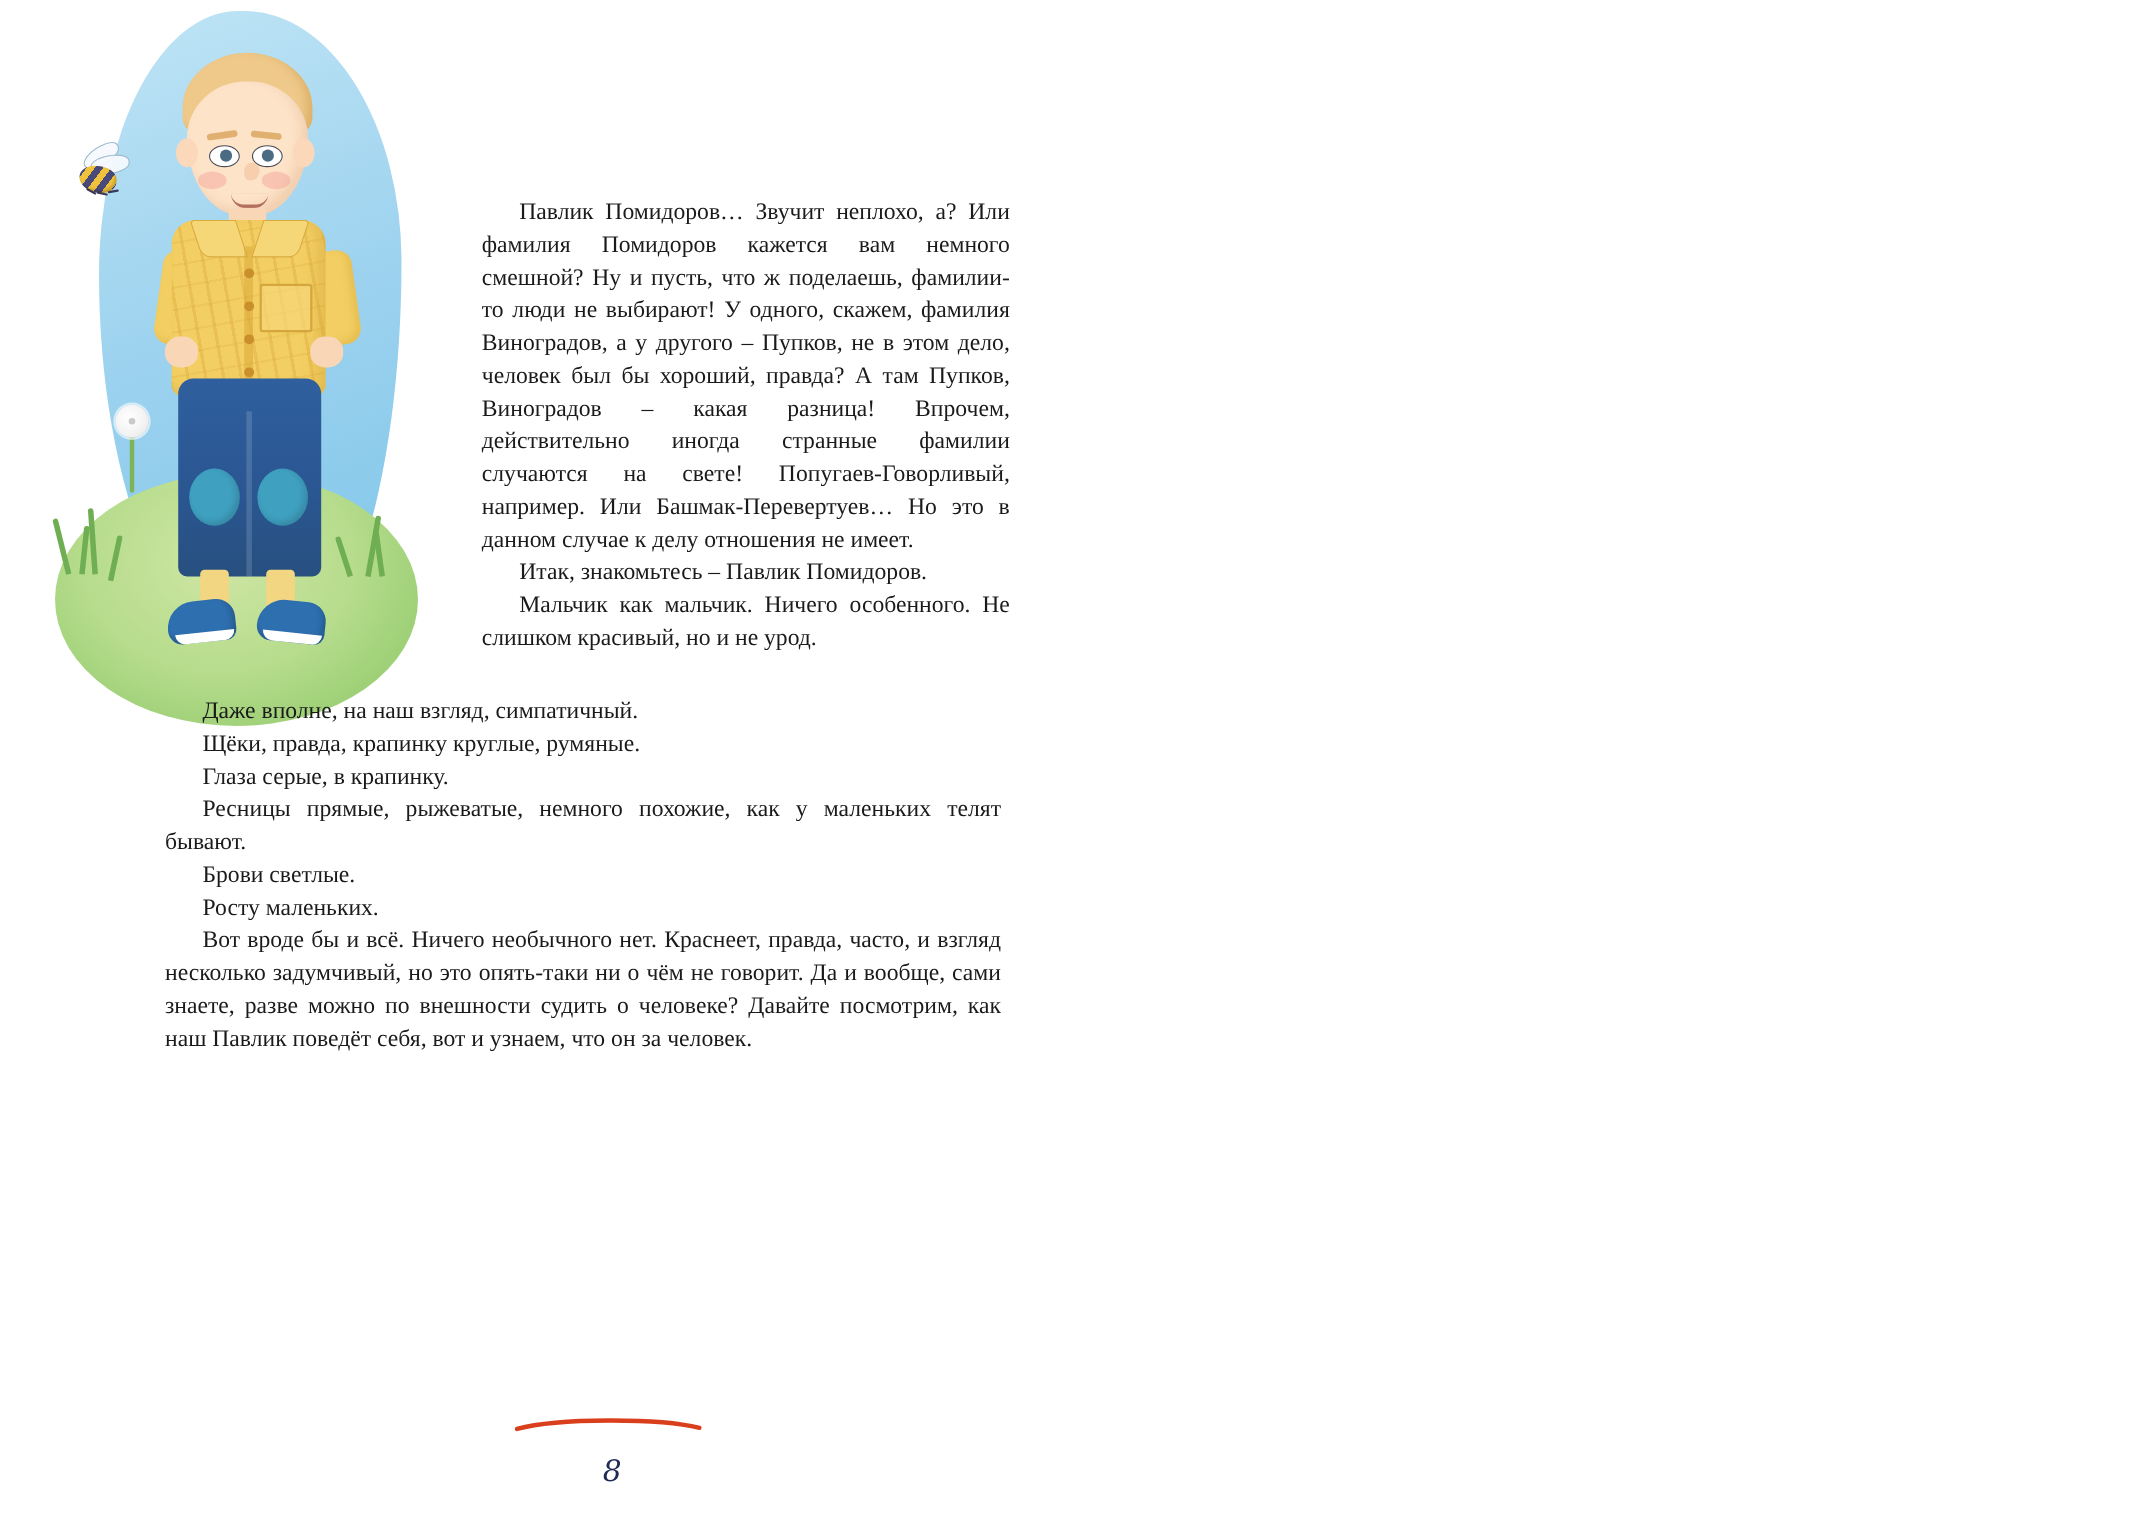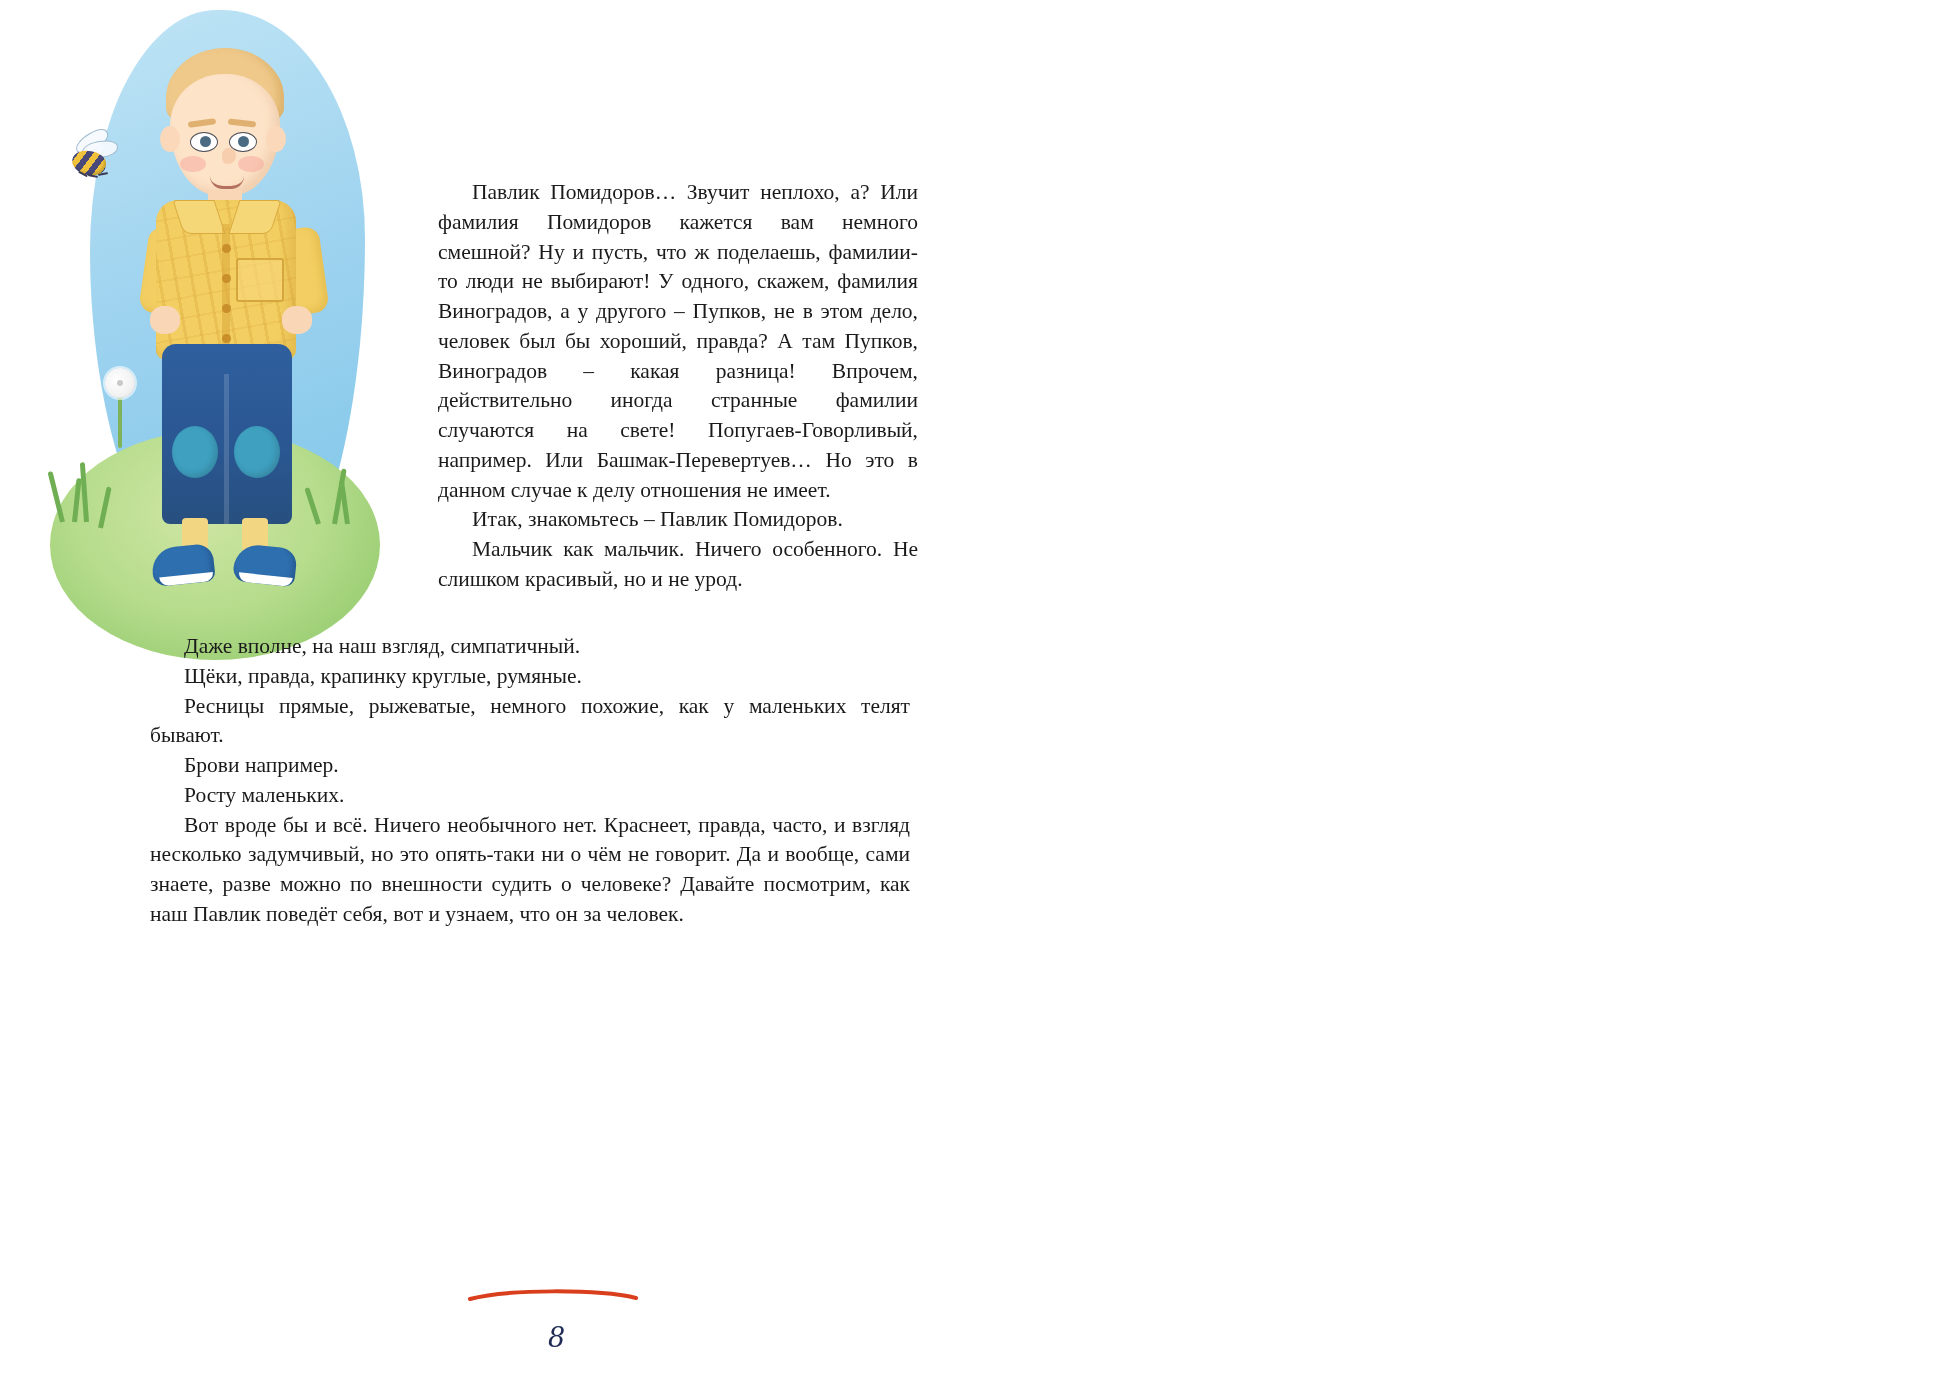--- a/index.html
+++ b/index.html
@@ -345,22 +345,23 @@
 
     <div class="text-col col-left-narrow">
       <p class="indent">Павлик Помидоров… Звучит неплохо, а? Или фамилия Помидоров кажется вам немного смешной? Ну и пусть, что ж поделаешь, фамилии-то люди не выбирают! У одного, скажем, фамилия Виноградов, а у другого – Пупков, не в этом дело, человек был бы хороший, правда? А там Пупков, Виноградов – какая разница! Впрочем, действительно иногда странные фамилии случаются на свете! Попугаев-Говорливый, например. Или Башмак-Перевертуев… Но это в данном случае к делу отношения не имеет.</p>
       <p class="indent">Итак, знакомьтесь – Павлик Помидоров.</p>
       <p class="indent">Мальчик как мальчик. Ничего особенного. Не слишком красивый, но и не урод.</p>
     </div>
 
     <div class="text-col col-left-wide" style="top:632px;">
       <p class="indent">Даже вполне, на наш взгляд, симпатичный.</p>
       <p class="indent">Щёки, правда, крапинку круглые, румяные.</p>
+      <p class="indent">Глаза серые, в крапинку.</p>
       <p class="indent">Ресницы прямые, рыжеватые, немного похожие, как у маленьких телят бывают.</p>
-      <p class="indent">Брови например.</p>
+      <p class="indent">Брови светлые.</p>
       <p class="indent">Росту маленьких.</p>
       <p class="indent">Вот вроде бы и всё. Ничего необычного нет. Краснеет, правда, часто, и взгляд несколько задумчивый, но это опять-таки ни о чём не говорит. Да и вообще, сами знаете, разве можно по внешности судить о человеке? Давайте посмотрим, как наш Павлик поведёт себя, вот и узнаем, что он за человек.</p>
     </div>
 
     <div class="rule rule-left">
       <svg width="170" height="16" viewBox="0 0 170 16">
         <path d="M2,12 C40,2 130,2 168,11" stroke="#d93f1d" stroke-width="4" fill="none" stroke-linecap="round"></path>
       </svg>
     </div>
     <div class="page-number pn-left">8</div>

